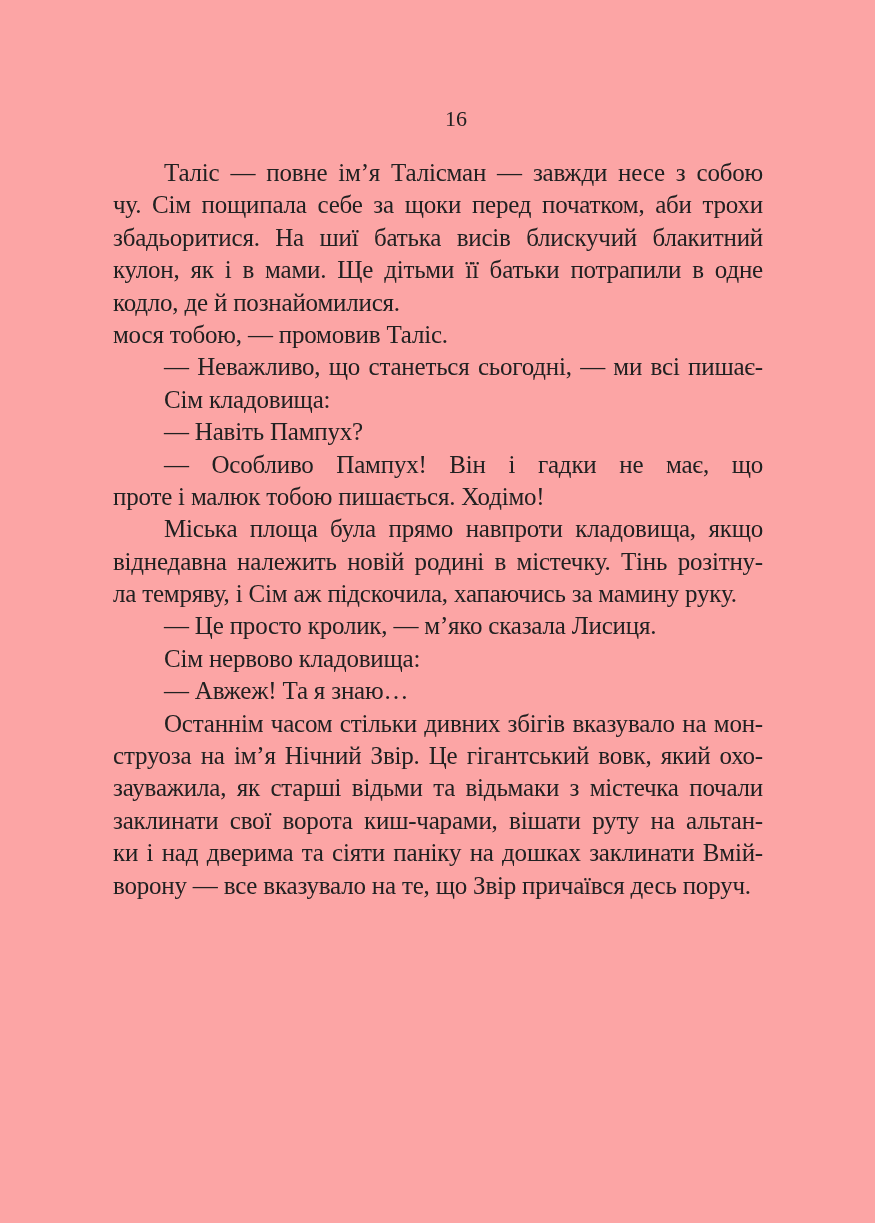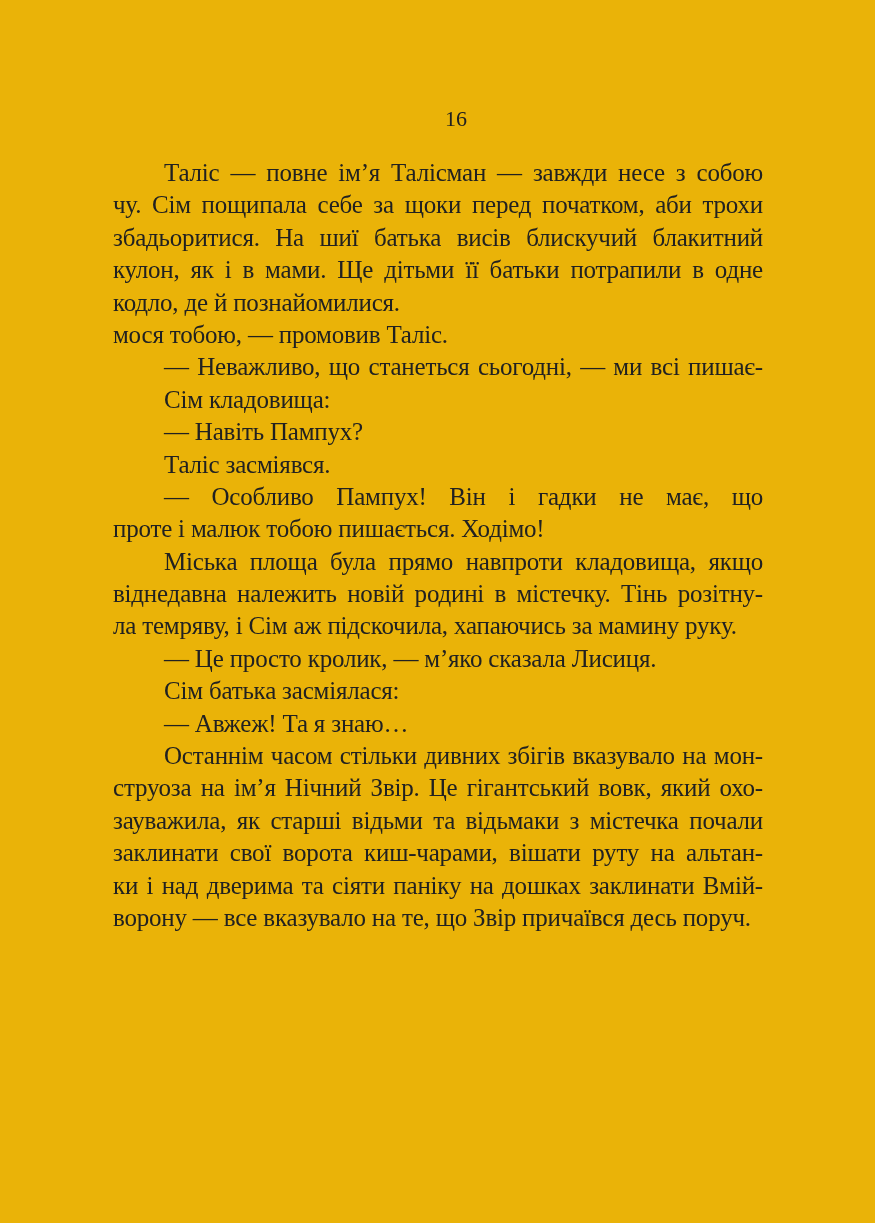--- a/index.html
+++ b/index.html
@@ -4,21 +4,21 @@
 <style>
   html, body {
     margin: 0;
     padding: 0;
     background: #ffffff;
   }
   .page {
     position: relative;
     width: 875px;
     height: 1223px;
-    background: #eab308;
+    background: #fca5a5;
     color: #212121;
     font-family: "Liberation Serif", "DejaVu Serif", serif;
     overflow: hidden;
   }
   .page-number {
     position: absolute;
     top: 106px;
     left: 113px;
     width: 650px;
     text-align: center;
@@ -69,36 +69,33 @@
         <div class="line last">мося тобою, — промовив Таліс.</div>
         <div class="line first">— Неважливо, що станеться сьогодні, — ми всі пишає-</div>
       </div>
       <div class="paragraph">
         <div class="line first last">Сім кладовища:</div>
       </div>
       <div class="paragraph">
         <div class="line first last">— Навіть Пампух?</div>
       </div>
       <div class="paragraph">
-        <div class="line first last">Таліс засміявся.</div>
-      </div>
-      <div class="paragraph">
         <div class="line first">— Особливо Пампух! Він і гадки не має, що відбувається,</div>
         <div class="line last">проте і малюк тобою пишається. Ходімо!</div>
       </div>
       <div class="paragraph">
         <div class="line first">Міська площа була прямо навпроти кладовища, якщо</div>
         <div class="line">віднедавна належить новій родині в містечку. Тінь розітну-</div>
         <div class="line last">ла темряву, і Сім аж підскочила, хапаючись за мамину руку.</div>
       </div>
       <div class="paragraph">
         <div class="line first last">— Це просто кролик, — м’яко сказала Лисиця.</div>
       </div>
       <div class="paragraph">
-        <div class="line first last">Сім батька засміялася:</div>
+        <div class="line first last">Сім нервово кладовища:</div>
       </div>
       <div class="paragraph">
         <div class="line first last">— Авжеж! Та я знаю…</div>
       </div>
       <div class="paragraph">
         <div class="line first">Останнім часом стільки дивних збігів вказувало на мон-</div>
         <div class="line">струоза на ім’я Нічний Звір. Це гігантський вовк, який охо-</div>
         <div class="line">зауважила, як старші відьми та відьмаки з містечка почали</div>
         <div class="line">заклинати свої ворота киш-чарами, вішати руту на альтан-</div>
         <div class="line">ки і над дверима та сіяти паніку на дошках заклинати Вмій-</div>

